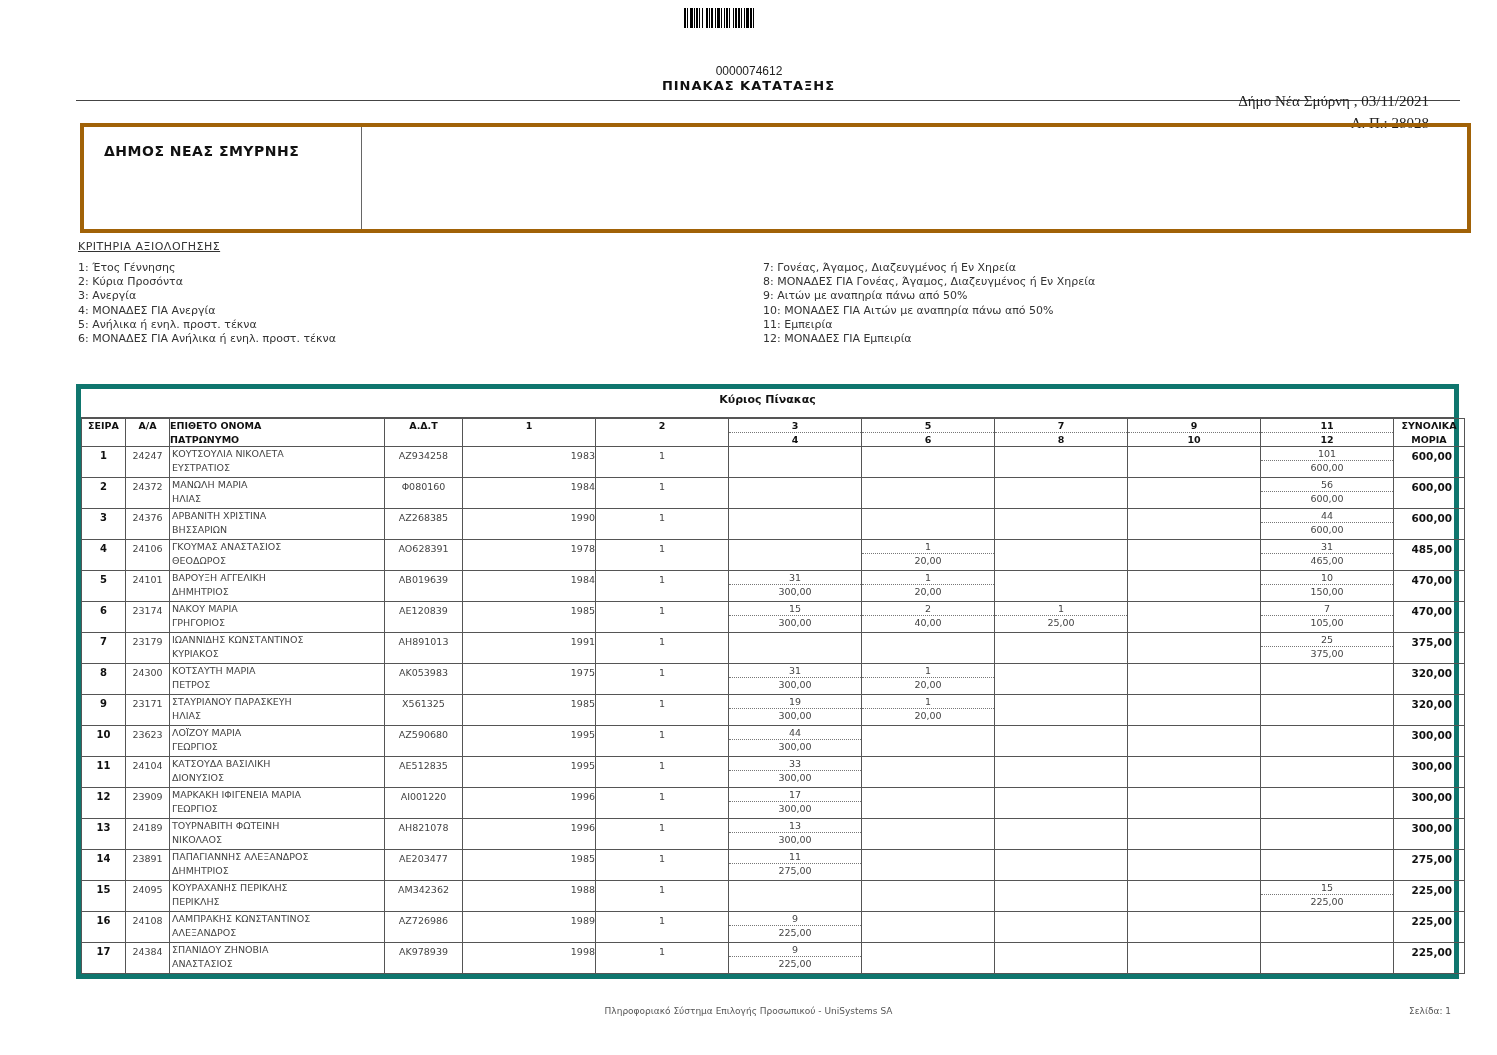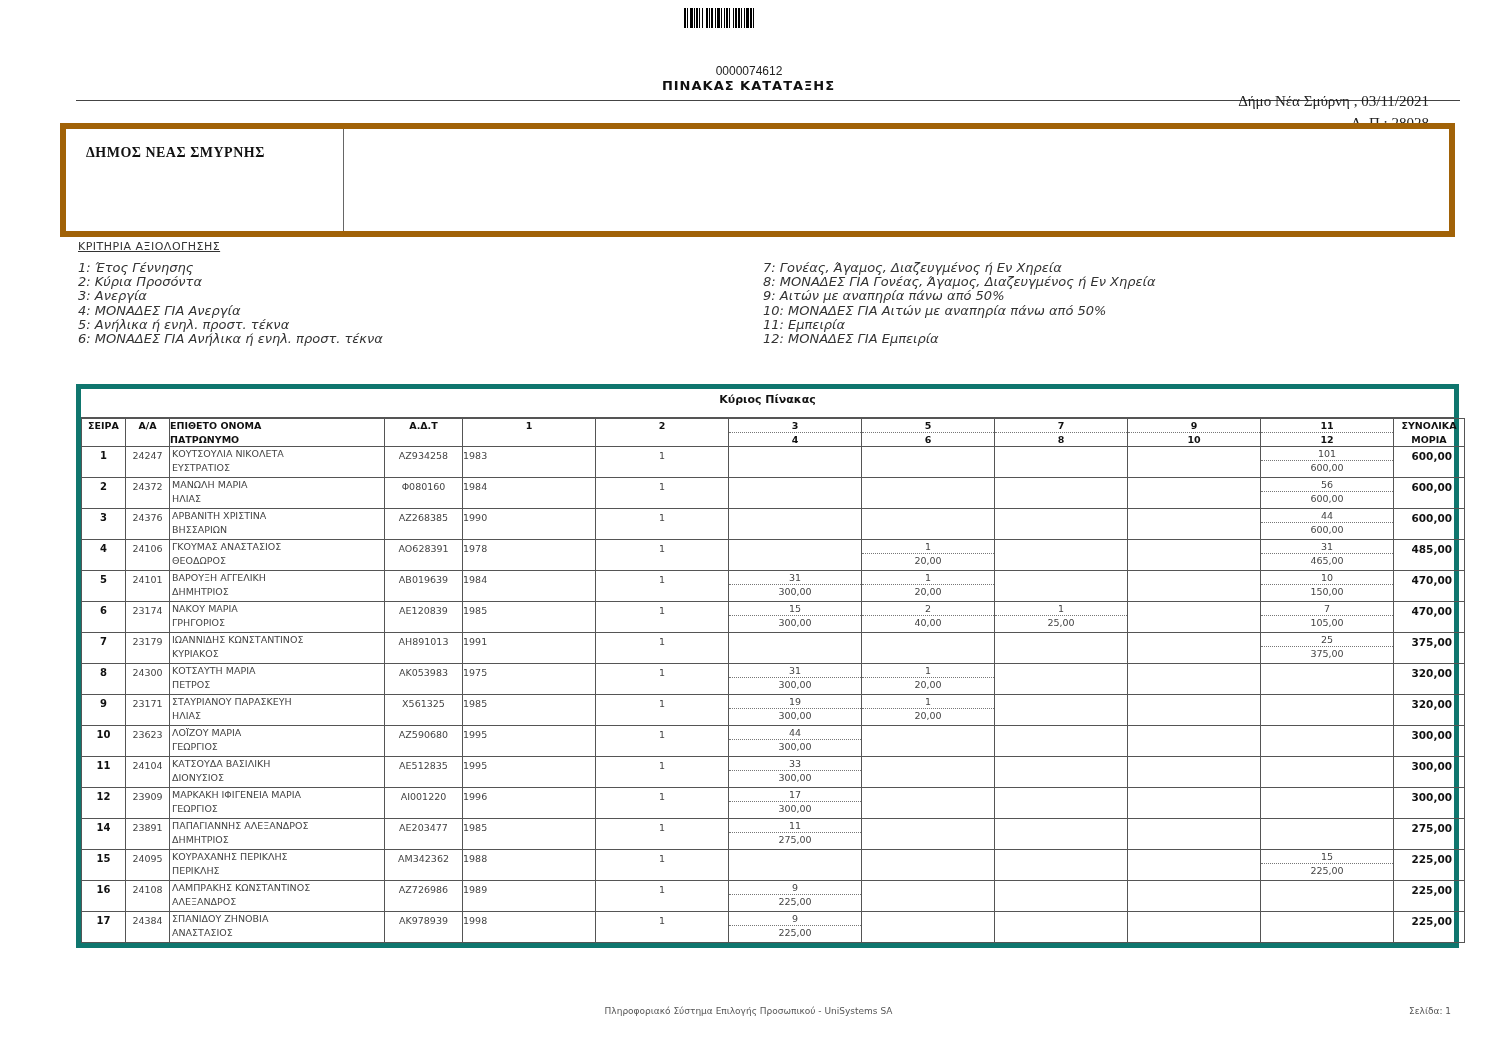--- a/index.html
+++ b/index.html
@@ -10,43 +10,43 @@
   .barcode { left:684px; top:8px; width:130px; height:20px; display:flex; align-items:stretch; gap:0; }
   .barcode span { display:block; background:#000; height:100%; }
   .barcode-num { left:684px; top:28px; width:130px; text-align:center; font-family:"Liberation Sans", sans-serif; font-size:12px; color:#222;margin-top:36px; }
 
   .doc-title { left:0; width:1497px; top:78px; text-align:center; font-size:13px; font-weight:bold; letter-spacing:1px; }
   .rule1 { left:76px; top:100px; width:1384px; height:0; border-top:1px solid #444; }
 
   .place-date { right:68px; top:93px; font-family:"Liberation Serif", serif; font-size:15px; color:#222; background:transparent; }
   .protocol { right:68px; top:115px; font-family:"Liberation Serif", serif; font-size:15px; color:#222; }
 
-  .hdr-box { left:60px; top:123px; width:1383px; height:102px; border:6px solid #a16207; display:flex;font-family:Liberation Serif, serif; }
+  .hdr-box { left:80px; top:123px; width:1383px; height:102px; border:4px solid #a16207; display:flex; }
   .hdr-left { width:278px; border-right:1px solid #666; font-size:14px; font-weight:bold; padding:16px 0 0 20px; box-sizing:border-box; letter-spacing:0.5px; }
   .hdr-right { flex:1; text-align:center; padding-top:14px; }
   .hdr-right div { font-weight:bold; font-size:15px; line-height:24px; letter-spacing:0.4px; }
   .hdr-right div.small { font-size:15px; }
 
   .crit-title { left:78px; top:240px; font-size:11px; text-decoration:underline; color:#333; letter-spacing:0.5px; }
-  .crit-list { font-size:13px; font-style:italic; color:#333; line-height:14.2px; }
+  .crit-list { font-size:11px; color:#333; line-height:14.2px; }
   .crit-left { left:78px; top:261px; }
   .crit-right { left:763px; top:261px; }
 
   
   .tbl-wrap { left:76px; top:384px; width:1383px; border:5px solid #0f766e; box-sizing:border-box; }
   .tbl-caption { height:28px; text-align:center; font-size:11px; font-weight:bold; line-height:22px; border-bottom:1px solid #555; }
   table.main { border-collapse:collapse; width:100%; table-layout:fixed; font-size:9.5px; }
   table.main td, table.main th { border:1px solid #555; padding:0; vertical-align:top; }
   table.main th { font-weight:bold; font-size:9.5px; height:27px; }
   table.main tr.row td { height:27px; }
   .c-seira { width:44px; text-align:center; font-weight:bold; font-size:10px; padding-top:3px !important; }
   .c-aa { width:44px; text-align:center; color:#444; padding-top:3px !important; }
   .c-name { width:215px; text-align:left; color:#444; }
   .c-adt { width:78px; text-align:center; color:#444; padding-top:3px !important; }
-  .c-1 { width:133px; text-align:left; color:#444; padding-top:3px !important; }
+  .c-1 { width:133px; text-align:right; color:#444; padding-top:3px !important; }
   .c-2 { width:133px; text-align:center; color:#444; padding-top:3px !important; }
   .c-tot { width:71px; text-align:right; font-weight:bold; font-size:10.5px; padding:3px 12px 0 0 !important; }
   .name-line { padding-left:2px; line-height:13.5px; }
   .pair-top { text-align:center; line-height:13px; border-bottom:1px dotted #777; color:#444; height:13px; }
   .pair-bot { text-align:center; line-height:13px; color:#444; height:13px; }
   th .pair-top { color:#111; font-weight:bold; }
   th .pair-bot { color:#111; font-weight:bold; }
   th.left { text-align:left; padding-left:2px; line-height:13.5px; }
   th.center { text-align:center; line-height:13.5px; }
 
@@ -448,20 +448,40 @@
             <div class="pair-top">17</div>
             <div class="pair-bot">300,00</div>
           </td>
           <td></td>
           <td></td>
           <td></td>
           <td></td>
           <td class="c-tot">300,00</td>
         </tr>
         <tr class="row">
+          <td class="c-seira">13</td>
+          <td class="c-aa">24189</td>
+          <td class="c-name">
+            <div class="name-line">ΤΟΥΡΝΑΒΙΤΗ ΦΩΤΕΙΝΗ</div>
+            <div class="name-line">ΝΙΚΟΛΑΟΣ</div>
+          </td>
+          <td class="c-adt">ΑΗ821078</td>
+          <td class="c-1">1996</td>
+          <td class="c-2">1</td>
+          <td>
+            <div class="pair-top">13</div>
+            <div class="pair-bot">300,00</div>
+          </td>
+          <td></td>
+          <td></td>
+          <td></td>
+          <td></td>
+          <td class="c-tot">300,00</td>
+        </tr>
+        <tr class="row">
           <td class="c-seira">14</td>
           <td class="c-aa">23891</td>
           <td class="c-name">
             <div class="name-line">ΠΑΠΑΓΙΑΝΝΗΣ ΑΛΕΞΑΝΔΡΟΣ</div>
             <div class="name-line">ΔΗΜΗΤΡΙΟΣ</div>
           </td>
           <td class="c-adt">ΑΕ203477</td>
           <td class="c-1">1985</td>
           <td class="c-2">1</td>
           <td>

